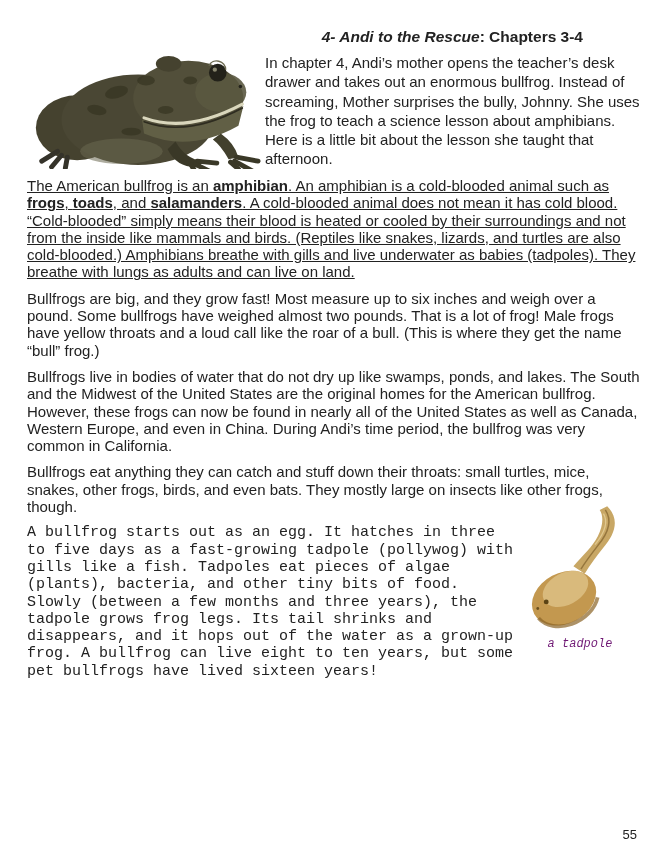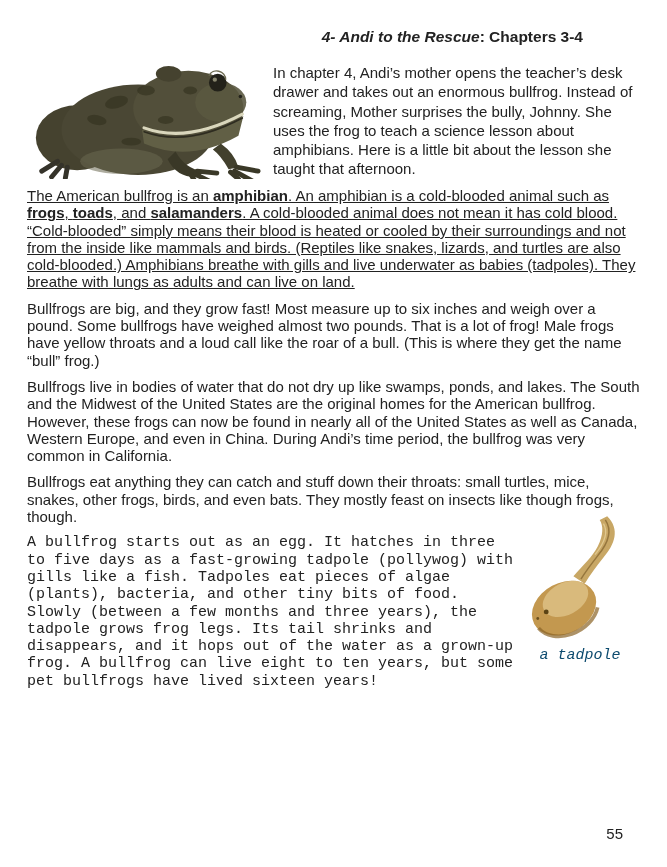--- a/index.html
+++ b/index.html
@@ -27,22 +27,21 @@
   .title {
     text-align: center;
     font-size: 19px;
     font-weight: bold;
     margin: 23px 0 0 20px;
     line-height: 22px;
   }
   .intro-row {
     display: flex;
     align-items: flex-start;
-    margin-top: 15px;
-    gap: 8px;
+    margin-top: 5px;
   }
   .frog-figure {
     flex: none;
     width: 238px;
     height: 118px;
   }
   .frog-figure svg { display: block; width: 238px; height: 118px; }
   .intro {
     flex: 1;
     margin: 0;
@@ -65,31 +64,31 @@
   }
   .bottom-row .body-para { width: 492px; margin-top: 0; flex: none; }
   .tadpole-figure {
     flex: 1;
     margin: -20px 0 0 0;
     text-align: center;
   }
   .tadpole-figure svg { display: block; margin: 0 auto; width: 122px; height: 132px; }
   .tadpole-caption {
     display: block;
-    font-size: 15px;
+    font-size: 12px;
     font-style: italic;
-    color: #0c4a6e;
+    color: #701a75;
     margin-top: 1px;
     text-align: center;
   }
   .page-number {
     position: absolute;
-    right: 44px;
+    right: 30px;
     bottom: 25px;
-    font-size: 15px;
+    font-size: 13px;
     margin-top: 36px;
   }
   b { font-weight: bold; }
 </style>
 </head>
 <body>
 
 <div class="page">
 
   <div class="header">
@@ -156,21 +155,21 @@
     </div>
     <p class="intro">In chapter 4, Andi’s mother opens the teacher’s desk drawer and takes out an enormous bullfrog. Instead of screaming, Mother surprises the bully, Johnny. She uses the frog to teach a science lesson about amphibians. Here is a little bit about the lesson she taught that afternoon.</p>
   </div>
 
   <p class="body-para first"><span>The American bullfrog is an </span><b>amphibian</b><span>. An amphibian is a cold-blooded animal such as </span><b>frogs</b><span>, </span><b>toads</b><span>, and </span><b>salamanders</b><span>. A cold-blooded animal does not mean it has cold blood. “Cold-blooded” simply means their blood is heated or cooled by their surroundings and not from the inside like mammals and birds. (Reptiles like snakes, lizards, and turtles are also cold-blooded.) Amphibians breathe with gills and live underwater as babies (tadpoles). They breathe with lungs as adults and can live on land.</span></p>
 
   <p class="body-para">Bullfrogs are big, and they grow fast! Most measure up to six inches and weigh over a pound. Some bullfrogs have weighed almost two pounds. That is a lot of frog! Male frogs have yellow throats and a loud call like the roar of a bull. (This is where they get the name “bull” frog.)</p>
 
   <p class="body-para">Bullfrogs live in bodies of water that do not dry up like swamps, ponds, and lakes. The South and the Midwest of the United States are the original homes for the American bullfrog. However, these frogs can now be found in nearly all of the United States as well as Canada, Western Europe, and even in China. During Andi’s time period, the bullfrog was very common in California.</p>
 
-  <p class="body-para">Bullfrogs eat anything they can catch and stuff down their throats: small turtles, mice, snakes, other frogs, birds, and even bats. They mostly feast on insects like though frogs, though.</p>
+  <p class="body-para">Bullfrogs eat anything they can catch and stuff down their throats: small turtles, mice, snakes, other frogs, birds, and even bats. They mostly large on insects like other frogs, though.</p>
 
 
   <div class="bottom-row">
     <p class="body-para">A bullfrog starts out as an egg. It hatches in three to five days as a fast-growing tadpole (pollywog) with gills like a fish. Tadpoles eat pieces of algae (plants), bacteria, and other tiny bits of food. Slowly (between a few months and three years), the tadpole grows frog legs. Its tail shrinks and disappears, and it hops out of the water as a grown-up frog. A bullfrog can live eight to ten years, but some pet bullfrogs have lived sixteen years!</p>
     <figure class="tadpole-figure">
       <svg viewBox="0 0 130 140" xmlns="http://www.w3.org/2000/svg">
 
         <path d="M94,2 C108,16 102,32 90,46 C82,56 76,64 70,74 L58,66 C68,54 78,46 84,34 C90,22 90,12 86,6 Z" fill="#c8a765"></path>
         <path d="M92,6 C100,18 94,32 84,44 C77,53 71,61 66,69" stroke="#8a6a33" stroke-width="1.6" fill="none" opacity="0.8"></path>
         <path d="M90,10 C96,20 90,32 81,43" stroke="#e6cf98" stroke-width="1.4" fill="none" opacity="0.8"></path>

